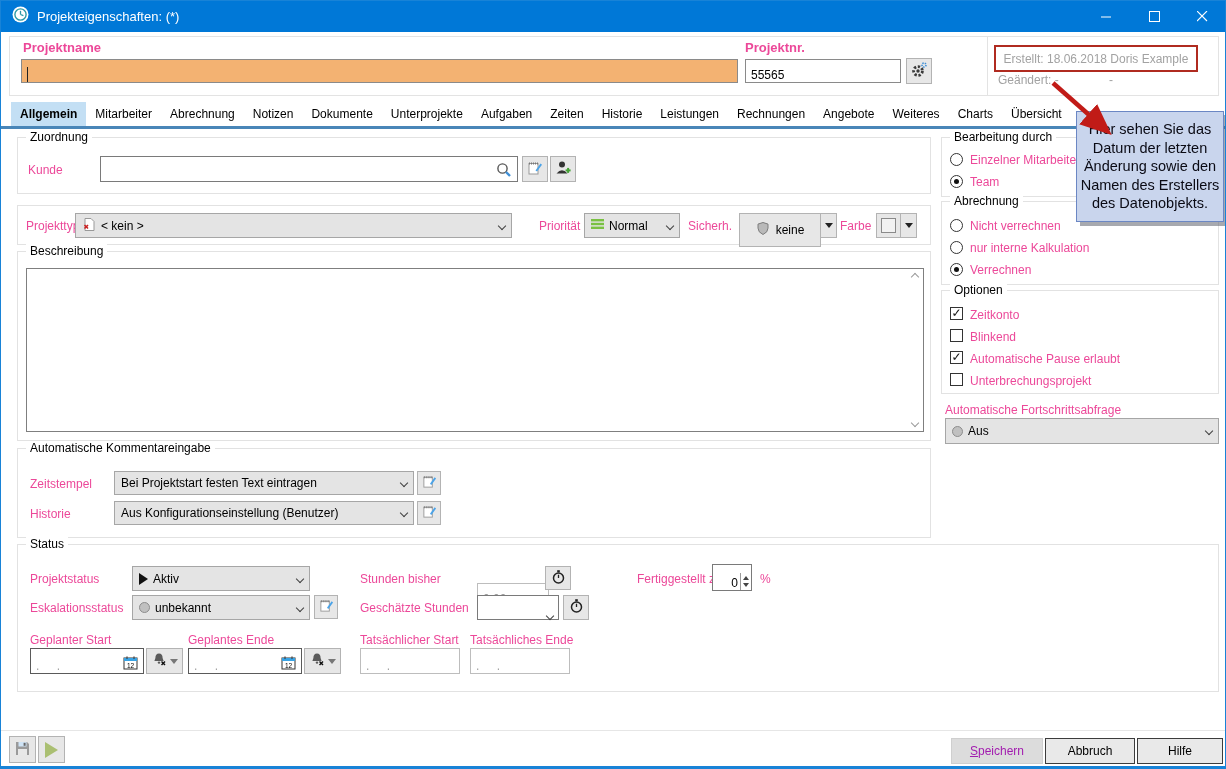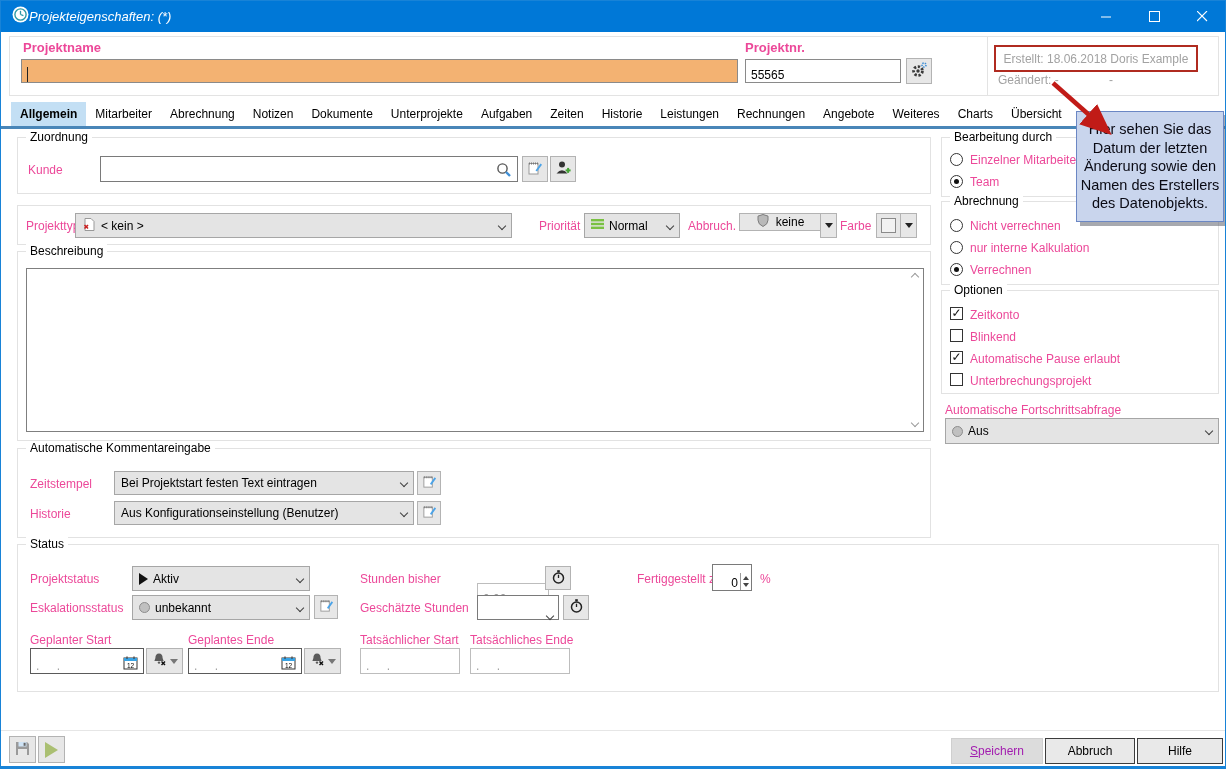--- a/index.html
+++ b/index.html
@@ -1,21 +1,21 @@
 <!DOCTYPE html>
 <html><head>
 <meta charset="utf-8">
 <style>
   html,body{margin:0;padding:0;background:#f0f0f0;}
   *{box-sizing:border-box;font-family:"Liberation Sans",sans-serif;}
   #win{position:relative;width:1226px;height:769px;background:#fff;border:1px solid #1883d7;border-bottom:3px solid #1883d7;overflow:hidden;}
   .abs{position:absolute;}
   
   #titlebar{position:absolute;left:0;top:0;width:100%;height:31px;background:#0078d7;display:flex;align-items:center;color:#fff;}
-  #titlebar .ttl{font-size:13px;font-style:italic;}
+  #titlebar .ttl{font-size:13px;margin-left:8px;}
   .wctl{position:absolute;top:0;width:46px;height:31px;display:flex;align-items:center;justify-content:center;color:#fff;}
   
   .lbl{position:absolute;font-size:12px;color:#ec4899;white-space:nowrap;}
   .b{font-weight:bold;font-size:13px;}
   .grp{position:absolute;border:1px solid #e2e2e2;background:#fff;}
   .legend{position:absolute;top:-8px;left:8px;background:#fff;padding:0 4px;font-size:12px;white-space:nowrap;}
   .dd{position:absolute;display:flex;align-items:center;gap:5px;background:#e4e4e4;border:1px solid #a6a6a6;font-size:12px;padding:0 6px;}
   .dd .chev{margin-left:auto;}
   .chev{display:inline-block;width:6px;height:6px;border-right:1.4px solid #3f3f3f;border-bottom:1.4px solid #3f3f3f;transform:rotate(45deg);flex:0 0 auto;}
   .chev.up{transform:rotate(-135deg);}
@@ -191,22 +191,22 @@
       <span class="icon">
         <svg width="13" height="12" viewBox="0 0 13 12">
             <rect x="0" y="1" width="13" height="2.4" fill="#7ac143"></rect>
             <rect x="0" y="4.8" width="13" height="2.4" fill="#7ac143"></rect>
             <rect x="0" y="8.6" width="13" height="2.4" fill="#7ac143"></rect>
           </svg>
       </span>
       <span>Normal</span>
       <span class="chev"></span>
     </div>
-    <span class="lbl" style="left:670px;top:13px">Abbruch.</span>
-    <div class="btn" style="left:721px;top:7px;width:82px;height:18px;gap:6px">
+    <span class="lbl" style="left:670px;top:13px">Sicherh.</span>
+    <div class="btn" style="left:721px;top:7px;width:82px;height:34px;gap:6px">
       <span class="icon">
         <svg width="14" height="15" viewBox="0 0 14 15">
             <path d="M7 1.5 l5 1.6 v4 q0 4.2 -5 6.4 q-5 -2.2 -5 -6.4 v-4 z" fill="#b9b9b9" stroke="#7c7c7c"></path>
           </svg>
       </span>
       <span>keine</span>
     </div>
     <div class="btn" style="left:802px;top:7px;width:17px;height:25px">
         <span class="tri"></span>
       </div>

